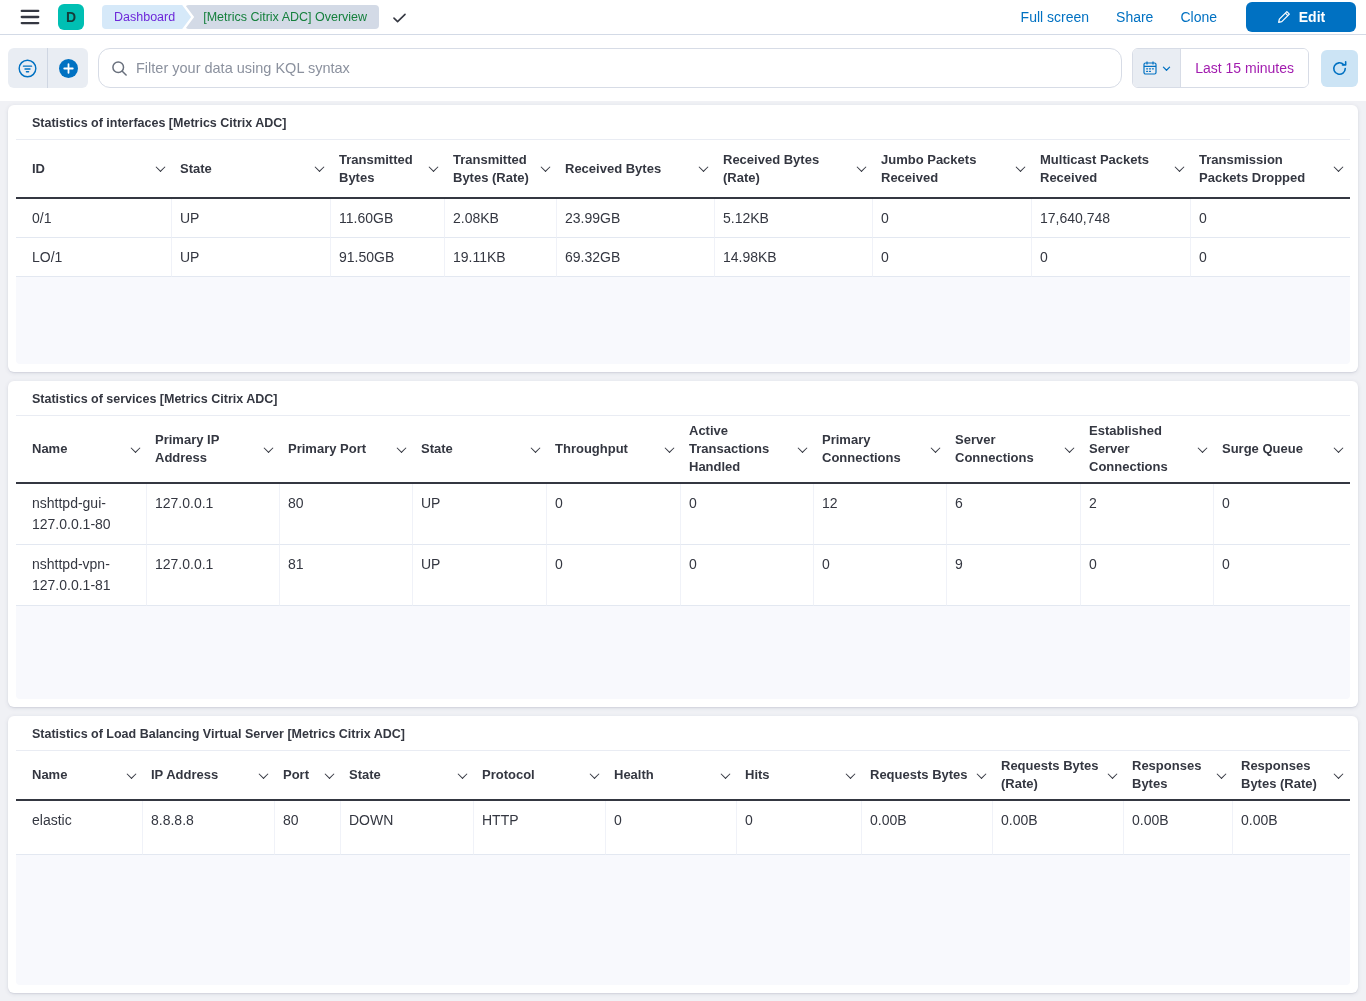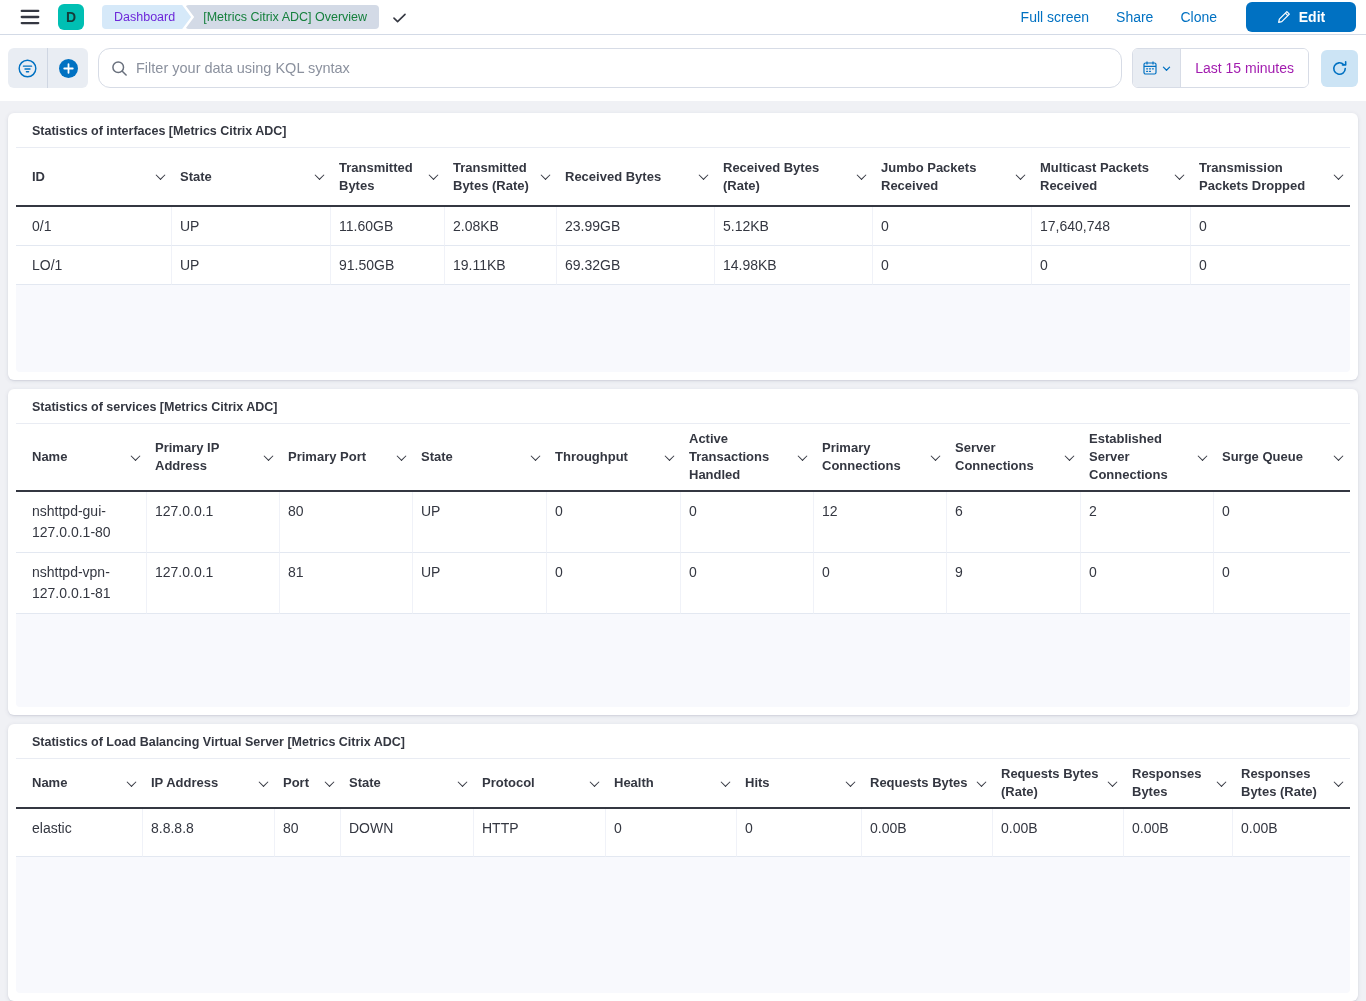--- a/index.html
+++ b/index.html
@@ -102,22 +102,22 @@
   }
   tbody td {
     background:#fff; font-size:14px; color:#343741; line-height:21px; vertical-align:top;
     padding:9px 8px 8px; border-bottom:1px solid #e3e8f1; border-right:1px solid #f0f2f8;
     overflow-wrap:break-word;
   }
   tbody td:first-child { padding-left:16px; }
   tbody td:last-child { border-right:none; }
   .t1 thead th { height:60px; }  .t1 tbody td { height:38px; }
   .t2 thead th { height:60px; }  .t2 tbody td { height:61px; }
-  .t3 thead th { height:45px; }  .t3 tbody td { height:48px;margin-top:6px; }
-  .p1 { height:267px;margin-top:8px; } .p2 { height:326px; } .p3 { height:277px; }
+  .t3 thead th { height:45px; }  .t3 tbody td { height:54px;margin-top:6px; }
+  .p1 { height:267px; } .p2 { height:326px; } .p3 { height:277px; }
 </style>
 </head>
 <body>
 
 <header class="topbar">
   <button class="iconbtn menu-btn">
     <svg width="22" height="22" viewBox="0 0 20 20">
       <path d="M2.5 4.5h15M2.5 10h15M2.5 15.5h15" stroke="#343741" stroke-width="2.1" stroke-linecap="round"></path>
     </svg>
   </button>

